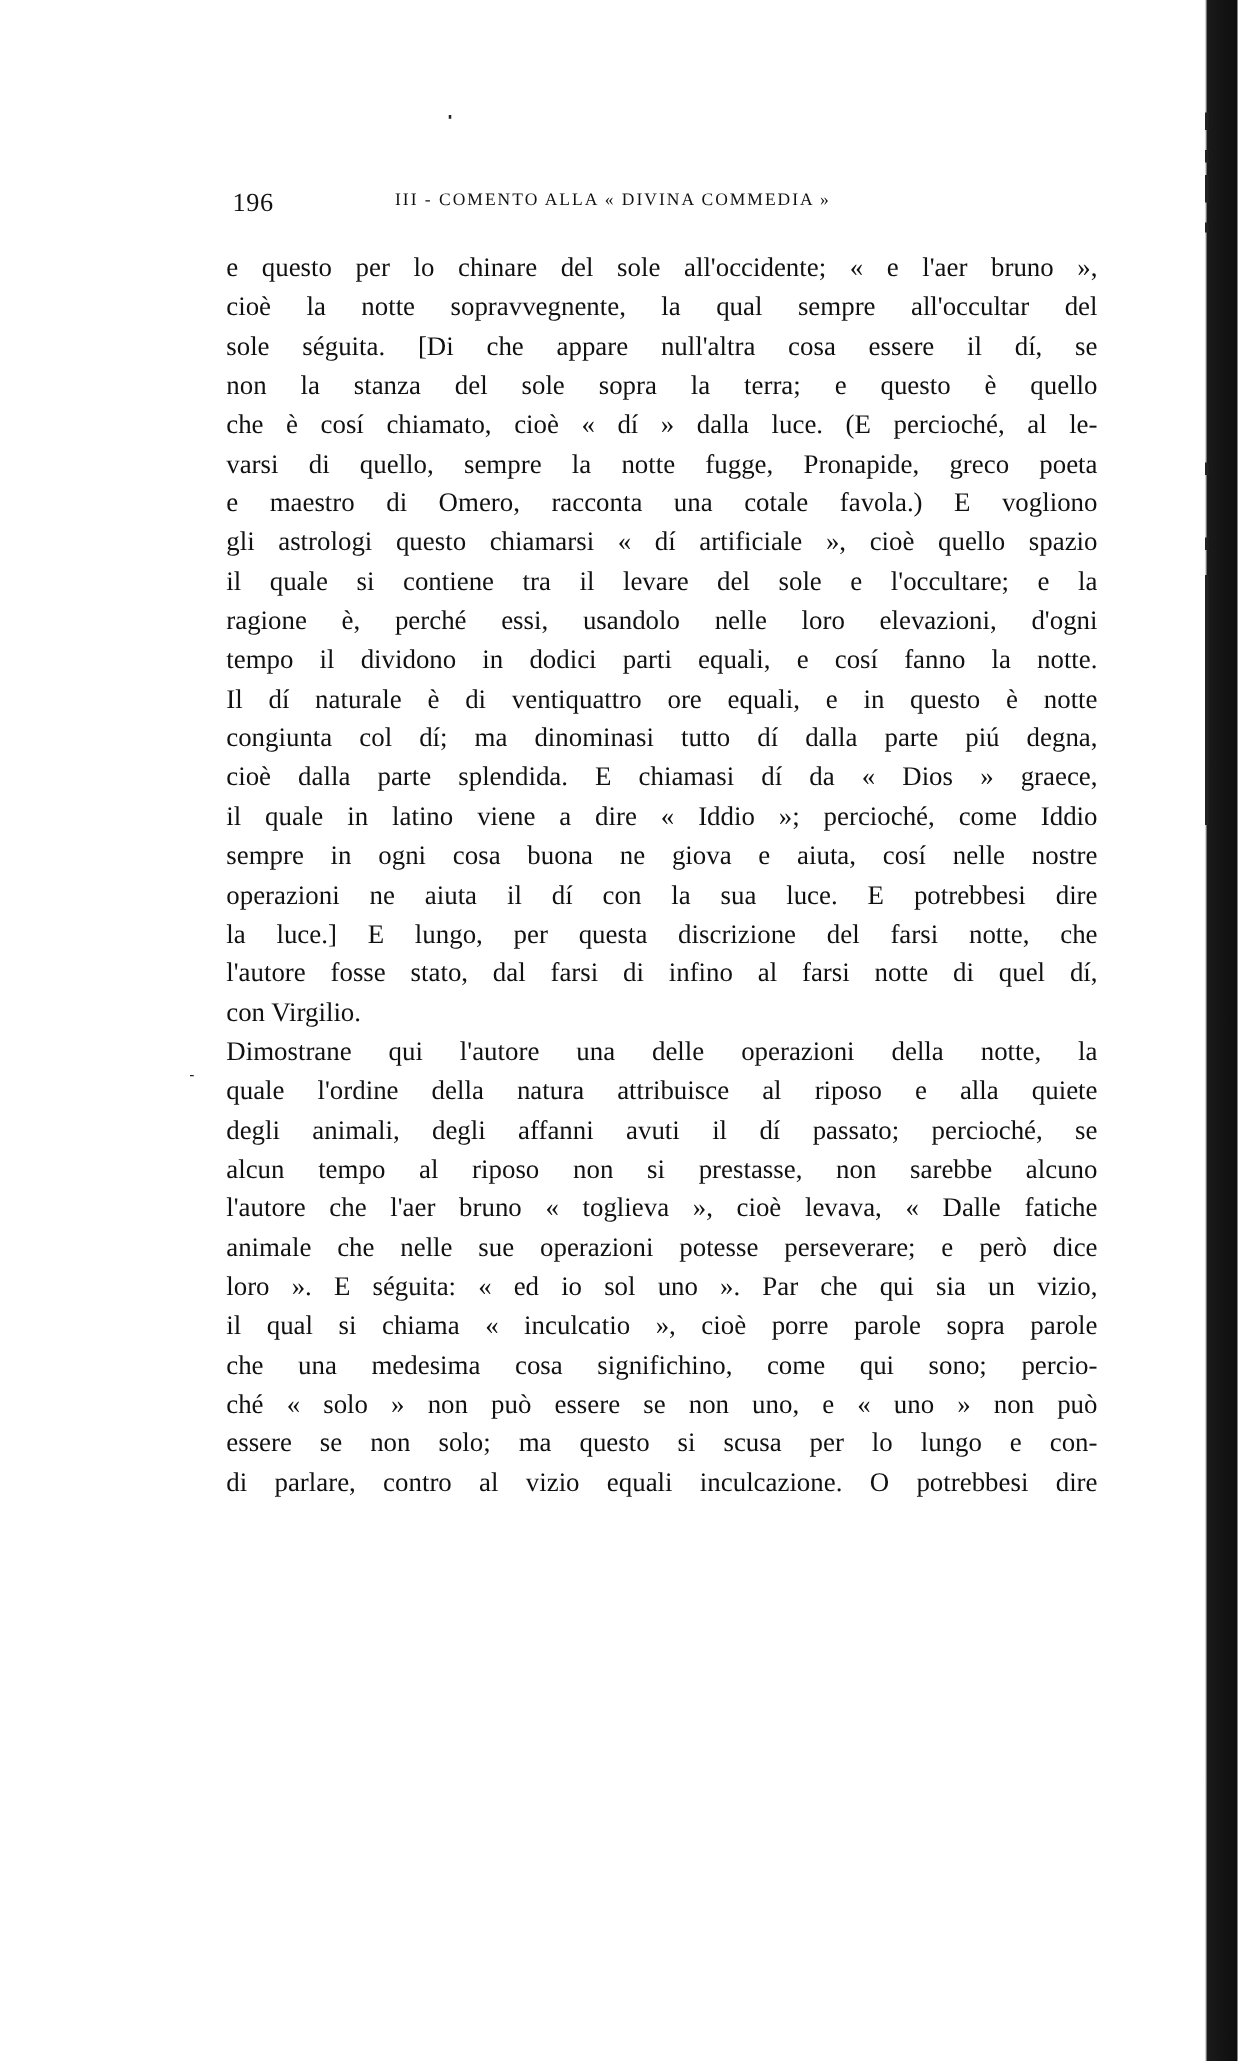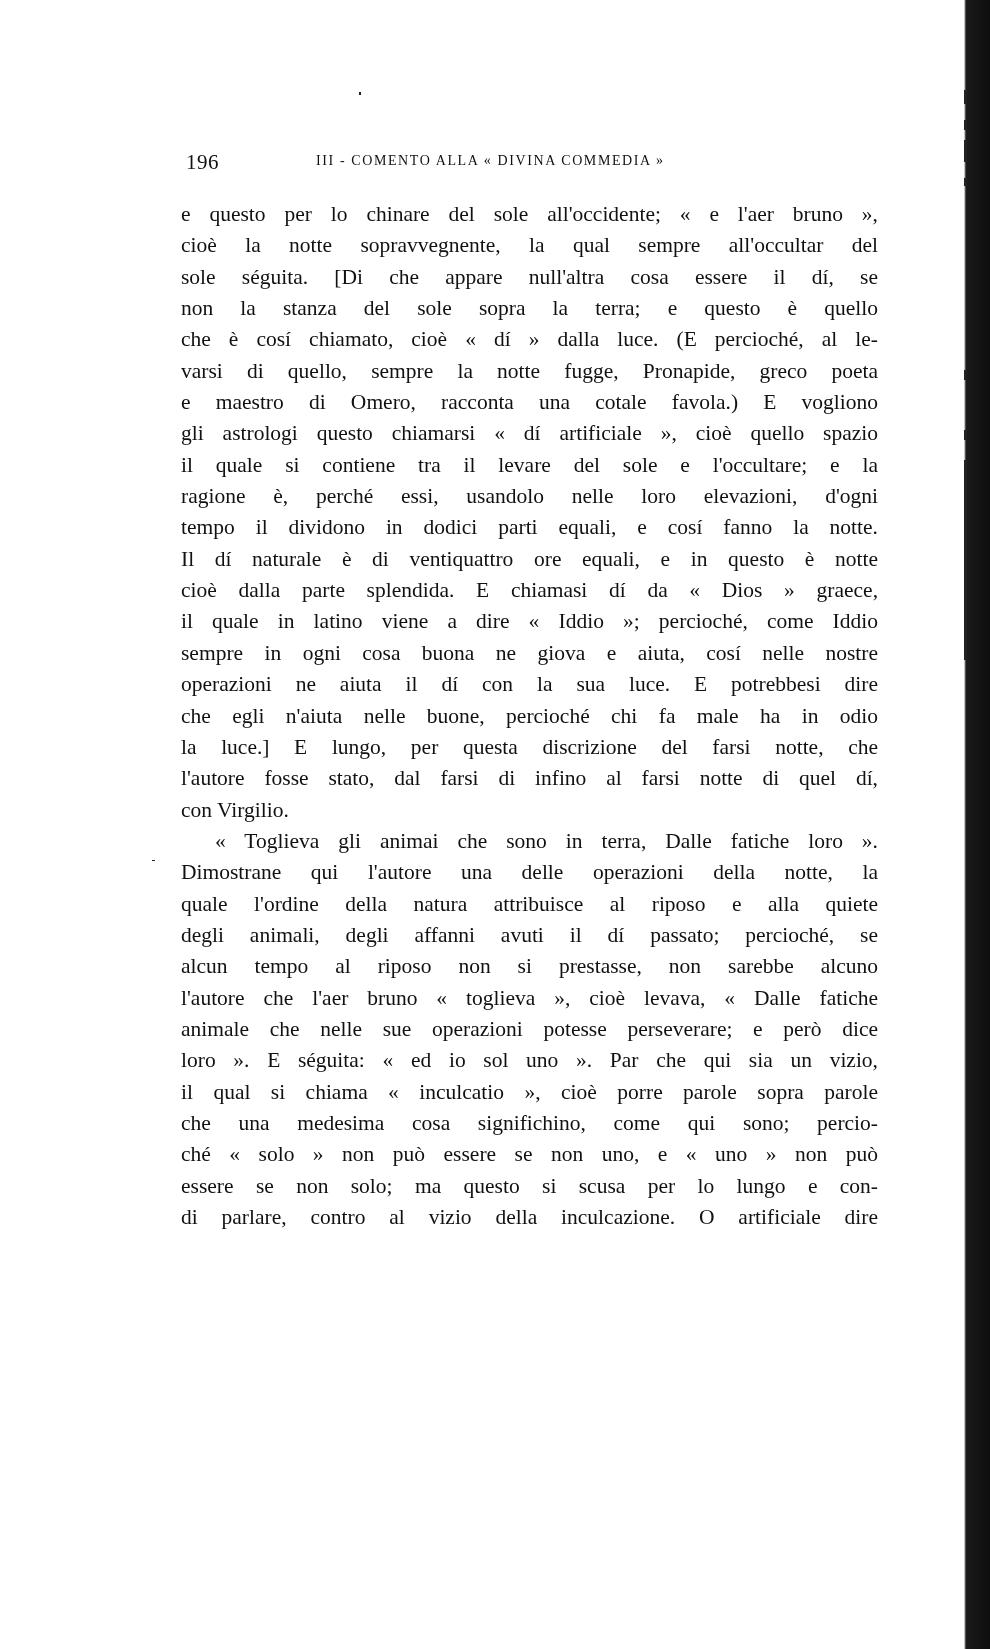--- a/index.html
+++ b/index.html
@@ -108,35 +108,34 @@
       <span class="line">sole séguita. [Di che appare null'altra cosa essere il dí, se</span>
       <span class="line">non la stanza del sole sopra la terra; e questo è quello</span>
       <span class="line">che è cosí chiamato, cioè « dí » dalla luce. (E percioché, al le-</span>
       <span class="line">varsi di quello, sempre la notte fugge, Pronapide, greco poeta</span>
       <span class="line">e maestro di Omero, racconta una cotale favola.) E vogliono</span>
       <span class="line">gli astrologi questo chiamarsi « dí artificiale », cioè quello spazio</span>
       <span class="line">il quale si contiene tra il levare del sole e l'occultare; e la</span>
       <span class="line">ragione è, perché essi, usandolo nelle loro elevazioni, d'ogni</span>
       <span class="line">tempo il dividono in dodici parti equali, e cosí fanno la notte.</span>
       <span class="line">Il dí naturale è di ventiquattro ore equali, e in questo è notte</span>
+      <span class="line">congiunta col dí; ma dinominasi tutto dí dalla parte piú degna,</span>
       <span class="line"><span>cioè dalla parte splendida. E chiamasi dí da « </span><span class="it">Dios</span><span> » </span><span class="it">graece</span><span>,</span></span>
       <span class="line">il quale in latino viene a dire « Iddio »; percioché, come Iddio</span>
       <span class="line">sempre in ogni cosa buona ne giova e aiuta, cosí nelle nostre</span>
       <span class="line">operazioni ne aiuta il dí con la sua luce. E potrebbesi dire</span>
-      <span class="line">che egli n'aiuta nelle buone, percioché chi fa male ha in odio</span>
       <span class="line">la luce.] E lungo, per questa discrizione del farsi notte, che</span>
       <span class="line">l'autore fosse stato, dal farsi di infino al farsi notte di quel dí,</span>
       <span class="line last">con Virgilio.</span>
-      <span class="line indent">« Toglieva gli animai che sono in terra, Dalle fatiche loro ».</span>
       <span class="line">Dimostrane qui l'autore una delle operazioni della notte, la</span>
       <span class="line">quale l'ordine della natura attribuisce al riposo e alla quiete</span>
       <span class="line">degli animali, degli affanni avuti il dí passato; percioché, se</span>
       <span class="line">alcun tempo al riposo non si prestasse, non sarebbe alcuno</span>
       <span class="line">l'autore che l'aer bruno « toglieva », cioè levava, « Dalle fatiche</span>
       <span class="line">animale che nelle sue operazioni potesse perseverare; e però dice</span>
       <span class="line">loro ». E séguita: « ed io sol uno ». Par che qui sia un vizio,</span>
       <span class="line"><span>il qual si chiama « </span><span class="it">inculcatio</span><span> », cioè porre parole sopra parole</span></span>
       <span class="line">che una medesima cosa significhino, come qui sono; percio-</span>
       <span class="line">ché « solo » non può essere se non uno, e « uno » non può</span>
       <span class="line">essere se non solo; ma questo si scusa per lo lungo e con-</span>
-      <span class="line">di parlare, contro al vizio della inculcazione. O artificiale dire</span>
+      <span class="line">di parlare, contro al vizio equali inculcazione. O potrebbesi dire</span>
     </div>
 </div>
 
 </body></html>

